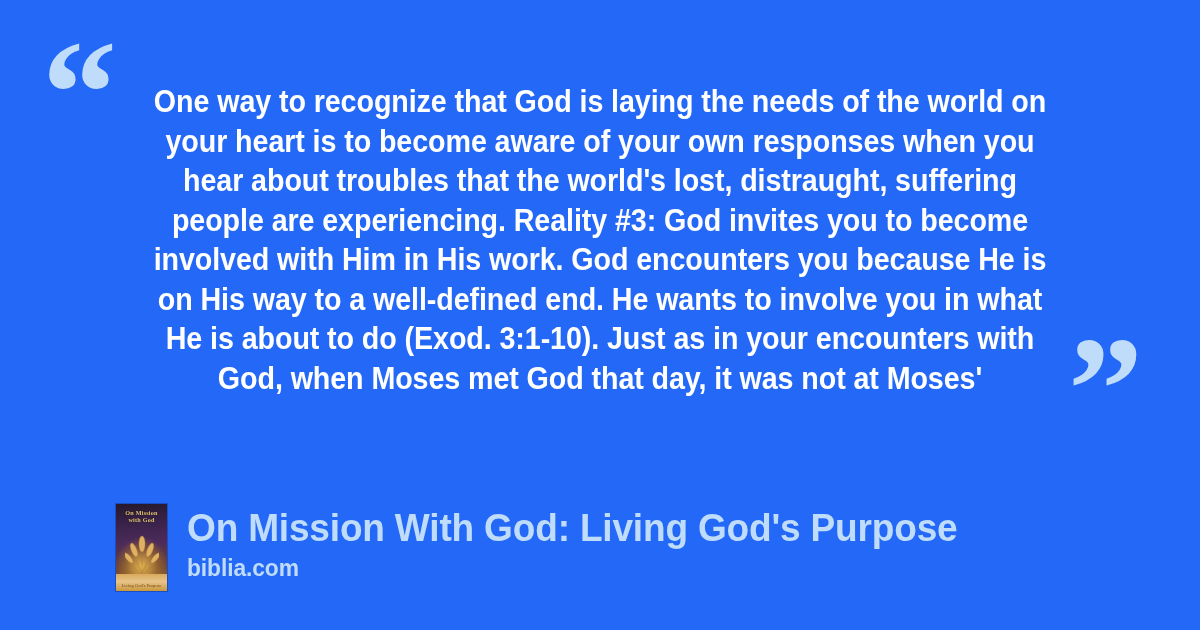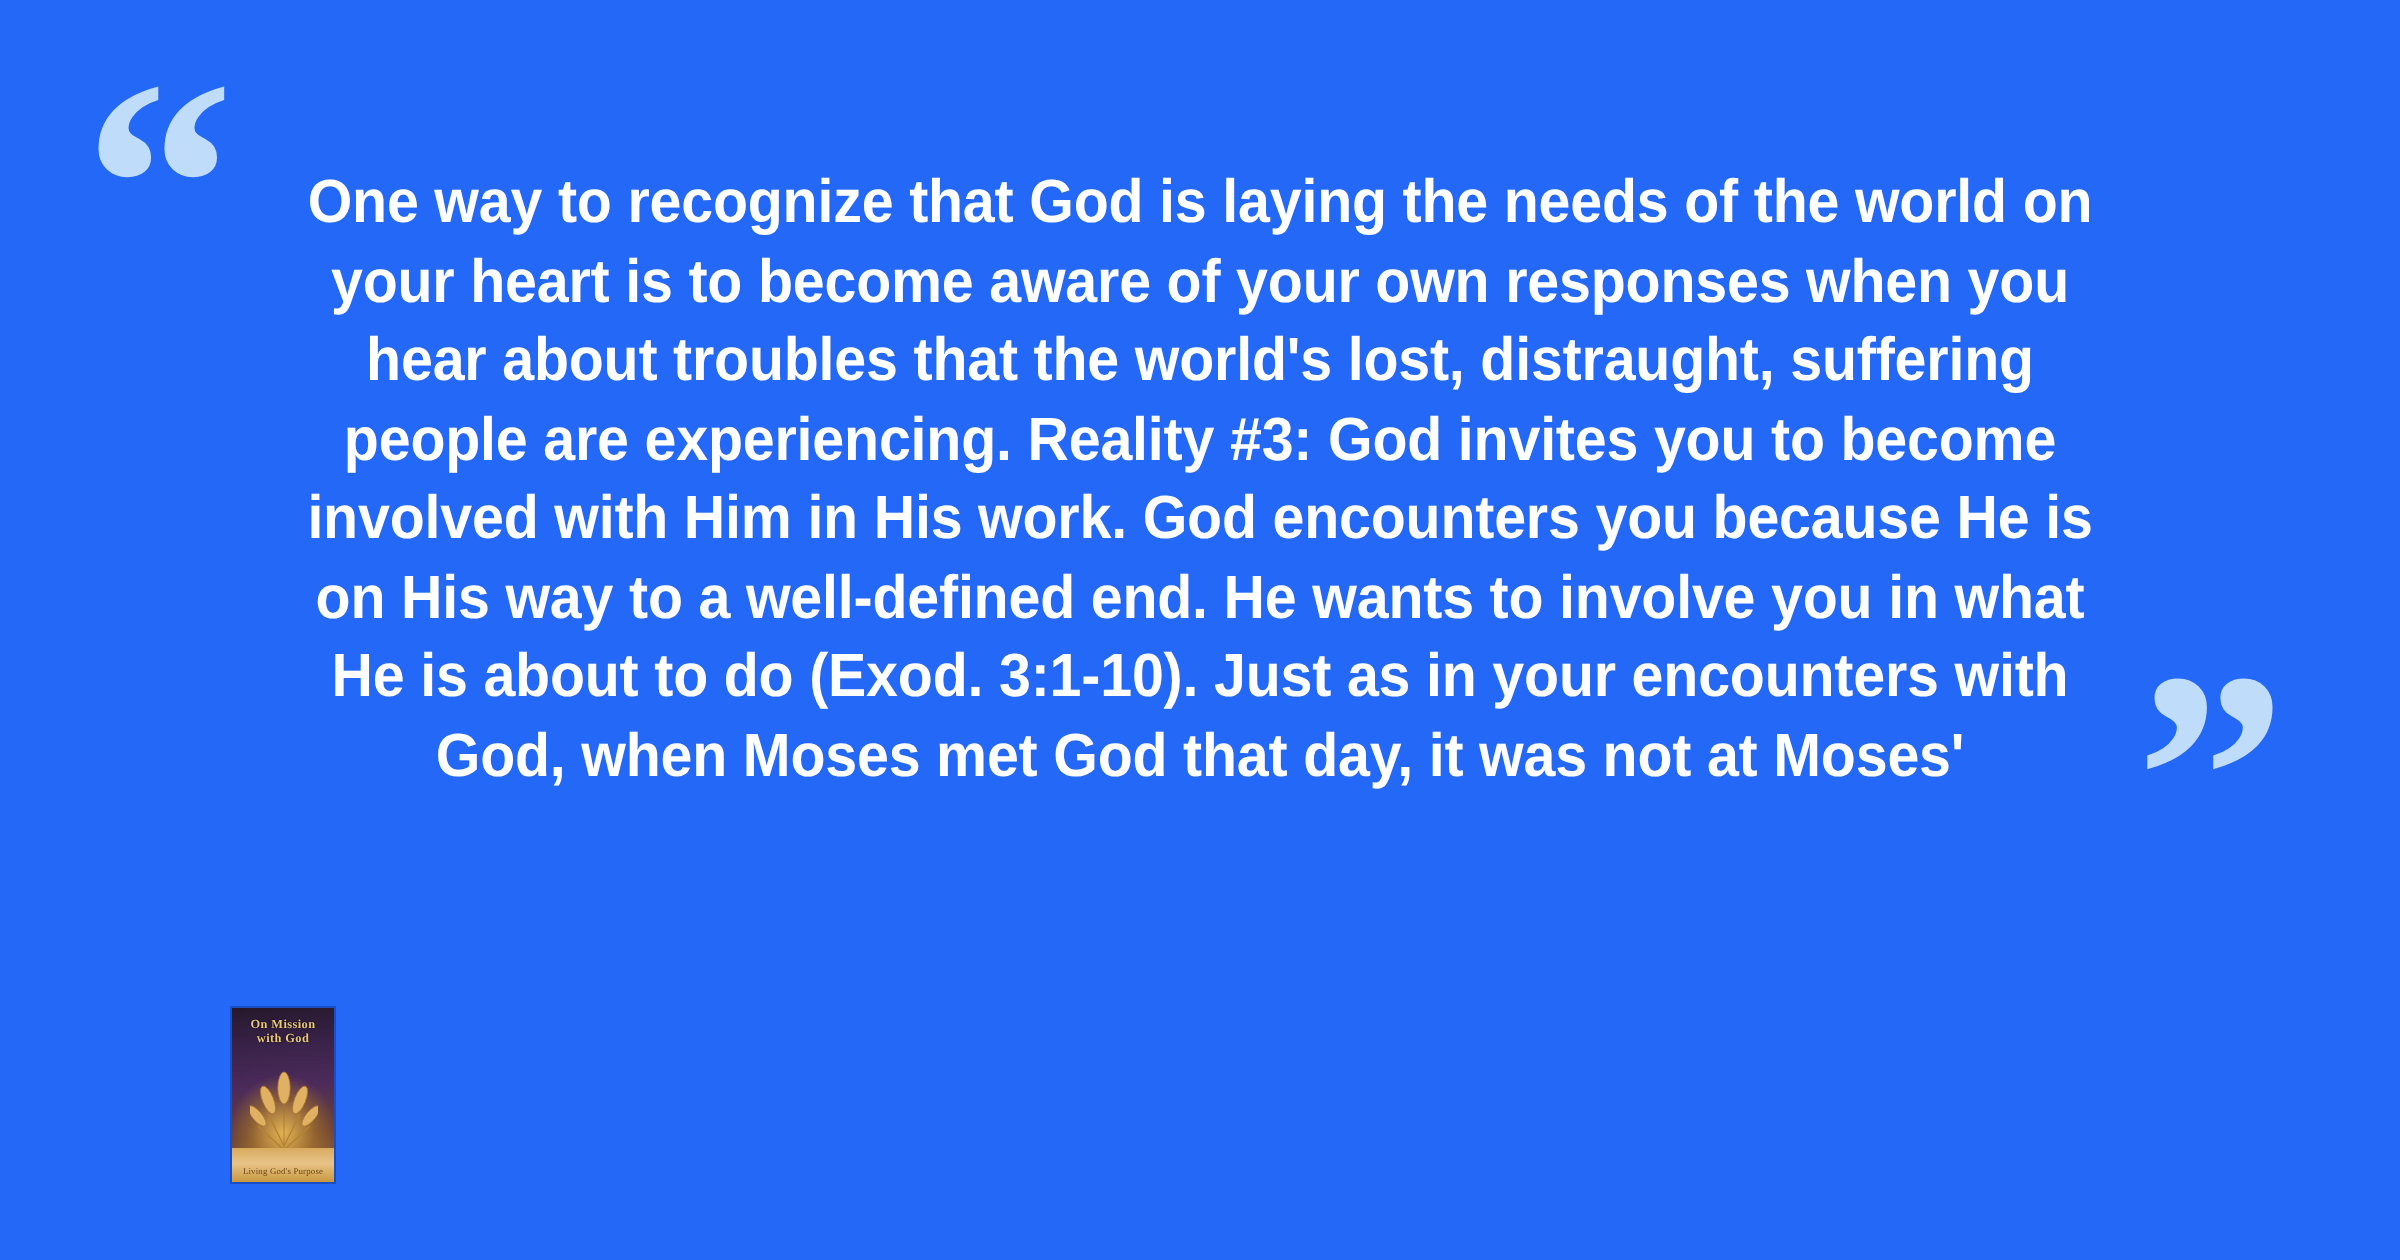--- a/index.html
+++ b/index.html
@@ -184,16 +184,20 @@
           <path d="M17 40 L9 24"></path>
           <path d="M17 40 L25 24"></path>
           <path d="M17 42 L4 30"></path>
           <path d="M17 42 L30 30"></path>
         </g>
       </svg>
       <div class="cv-band"></div>
       <div class="cv-sub">Living God's Purpose</div>
     </div>
 
+    <div class="footer-text">
+      <div class="book-title">On Mission With God: Living God's Purpose</div>
+      <div class="site-name">biblia.com</div>
+    </div>
 
   </div>
 
 </div>
 
 </body></html>

